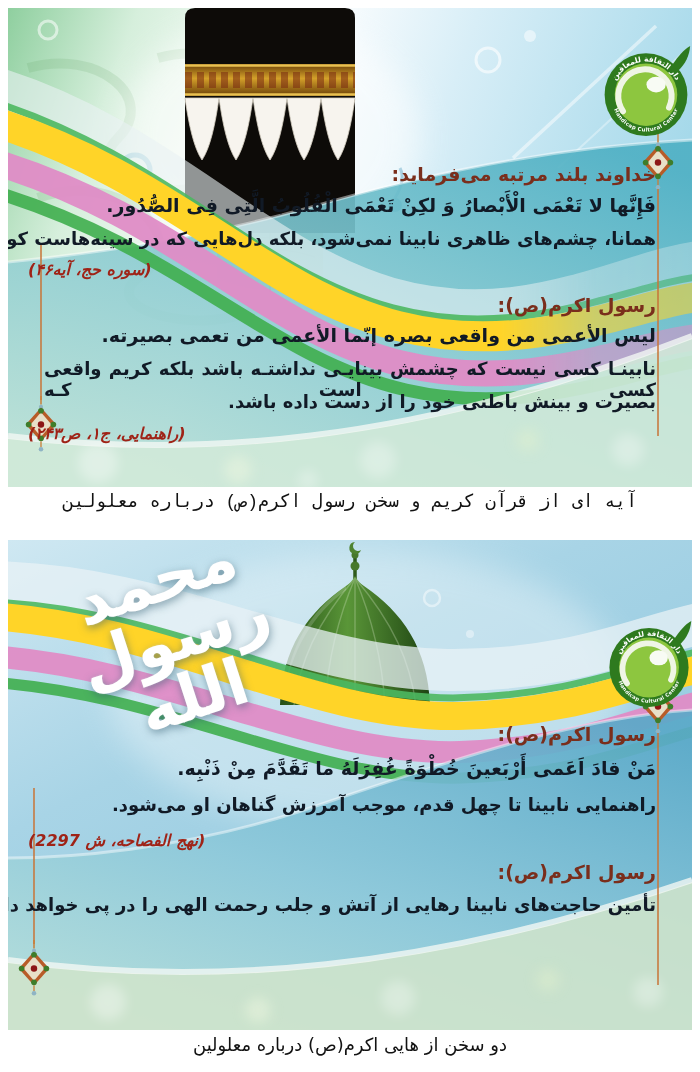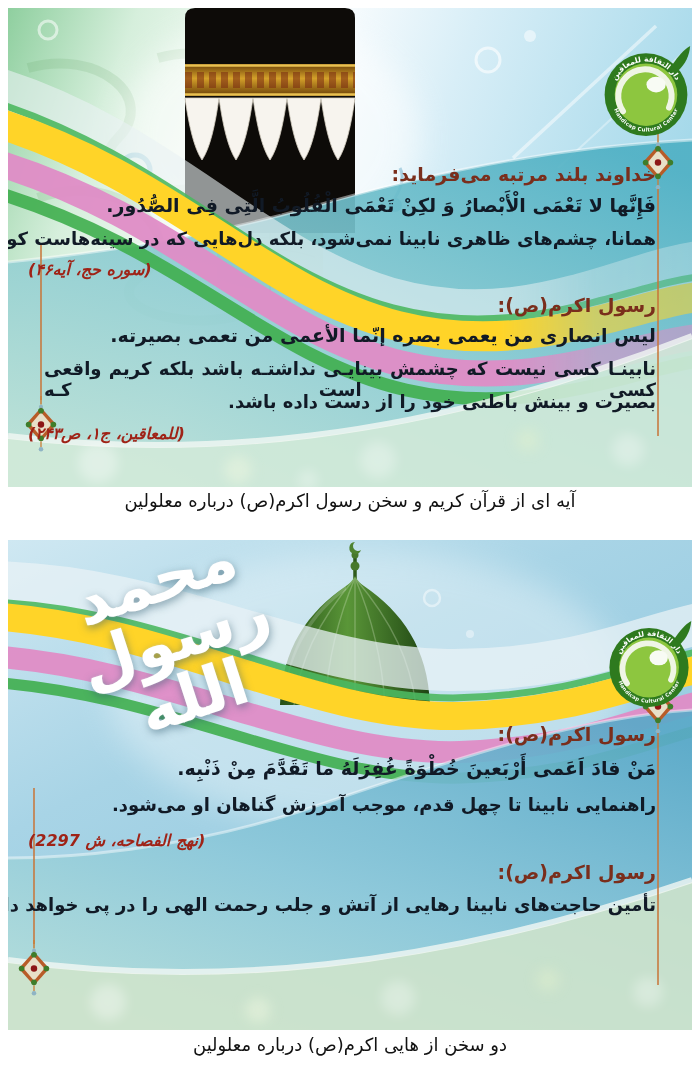--- a/index.html
+++ b/index.html
@@ -21,21 +21,21 @@
         white-space:normal;}
   .calli{
     position:absolute;left:16px;top:8px;width:290px;z-index:5;
     transform:rotate(-18deg);transform-origin:50% 40%;
     direction:rtl;text-align:center;color:#ffffff;font-weight:bold;
     font-size:64px;line-height:0.95;
     text-shadow:0 3px 9px rgba(45,90,110,.55), 0 0 2px rgba(255,255,255,.55);
   }
   .caption{position:absolute;left:0;width:700px;text-align:center;
            direction:rtl;font-size:18px;color:#121212;z-index:2;}
-  #caption1{top:490px;} #caption2{top:1034px;}
+  #caption1{top:490px;font-family:Liberation Mono, monospace;} #caption2{top:1034px;}
 </style>
 </head>
 <body>
 
 <div id="poster1" class="poster">
   <svg class="bgsvg" width="684" height="479" viewBox="0 0 684 479">
     <defs>
       <linearGradient id="p1sky" x1="0" y1="0" x2="1" y2="0.25">
         <stop offset="0" stop-color="#8fcf9f"></stop>
           <stop offset="0.18" stop-color="#d6efdc"></stop>
@@ -182,24 +182,24 @@
     </g>
 
     <use href="#hccLogo" transform="translate(592,37) scale(0.92)" width="100" height="100"></use>
   </svg>
 
   <div class="txt sz19" style="top:186px;right:36px;">فَإِنَّها لا تَعْمَى الْأَبْصارُ وَ لكِنْ تَعْمَى الْقُلُوبُ الَّتِى فِى الصُّدُور.</div>
   <div class="txt sz19 maroon" style="top:155px;right:36px;">خداوند بلند مرتبه می‌فرماید:</div>
   <div class="txt sz18" style="top:220px;right:36px;">همانا، چشم‌های ظاهری نابینا نمی‌شود، بلکه دل‌هایی که در سینه‌هاست کور می‌شود.</div>
   <div class="src" style="top:252px;left:20px;">(سوره حج، آیه۴۶)</div>
   <div class="txt sz19 maroon" style="top:286px;right:36px;">رسول اکرم(ص):</div>
-  <div class="txt sz19" style="top:316px;right:36px;">لیس انصاری من یعمی بصره إنّما الأعمی من تعمی بصیرته.</div>
+  <div class="txt sz19" style="top:316px;right:36px;">لیس الأعمی من واقعی بصره إنّما الأعمی من تعمی بصیرته.</div>
   <div class="txt sz18 just" style="top:350px;">نابینـا کسی نیست که چشمش بینایـی نداشتـه باشد بلکه کریم واقعی کسی است کـه</div>
   <div class="txt sz18" style="top:383px;right:36px;">بصیرت و بینش باطنی خود را از دست داده باشد.</div>
-  <div class="src" style="top:416px;left:20px;">(للمعاقين، ج۱، ص۲۴۳)</div>
+  <div class="src" style="top:416px;left:20px;">(راهنمایی، ج۱، ص۲۴۳)</div>
 </div>
 
 <div id="caption1" class="caption">آیه ای از قرآن کریم و سخن رسول اکرم(ص) درباره معلولین</div>
 
 <div id="poster2" class="poster">
   <svg class="bgsvg" width="684" height="490" viewBox="0 0 684 490">
     <defs>
       <linearGradient id="p2sky" x1="0" y1="0" x2="0.7" y2="1">
         <stop offset="0" stop-color="#cfe8f2"></stop>
           <stop offset="0.4" stop-color="#a8d4e6"></stop>

